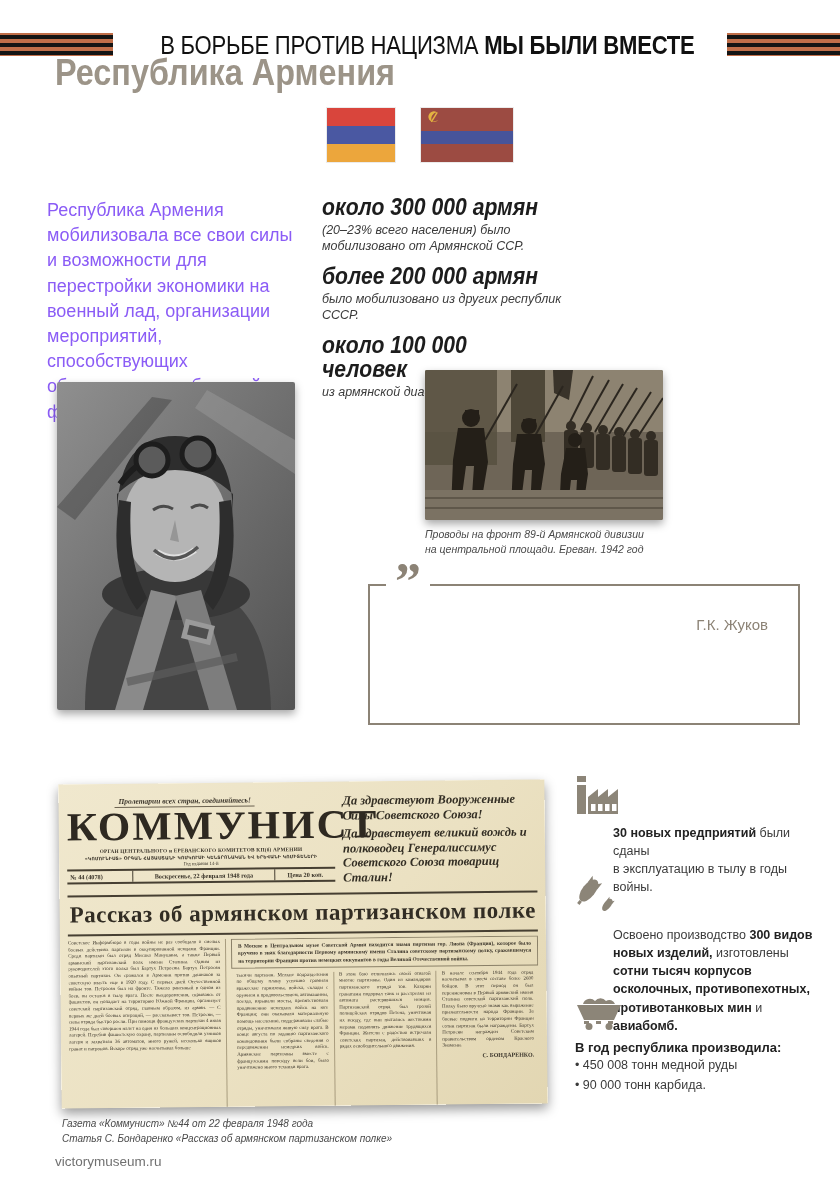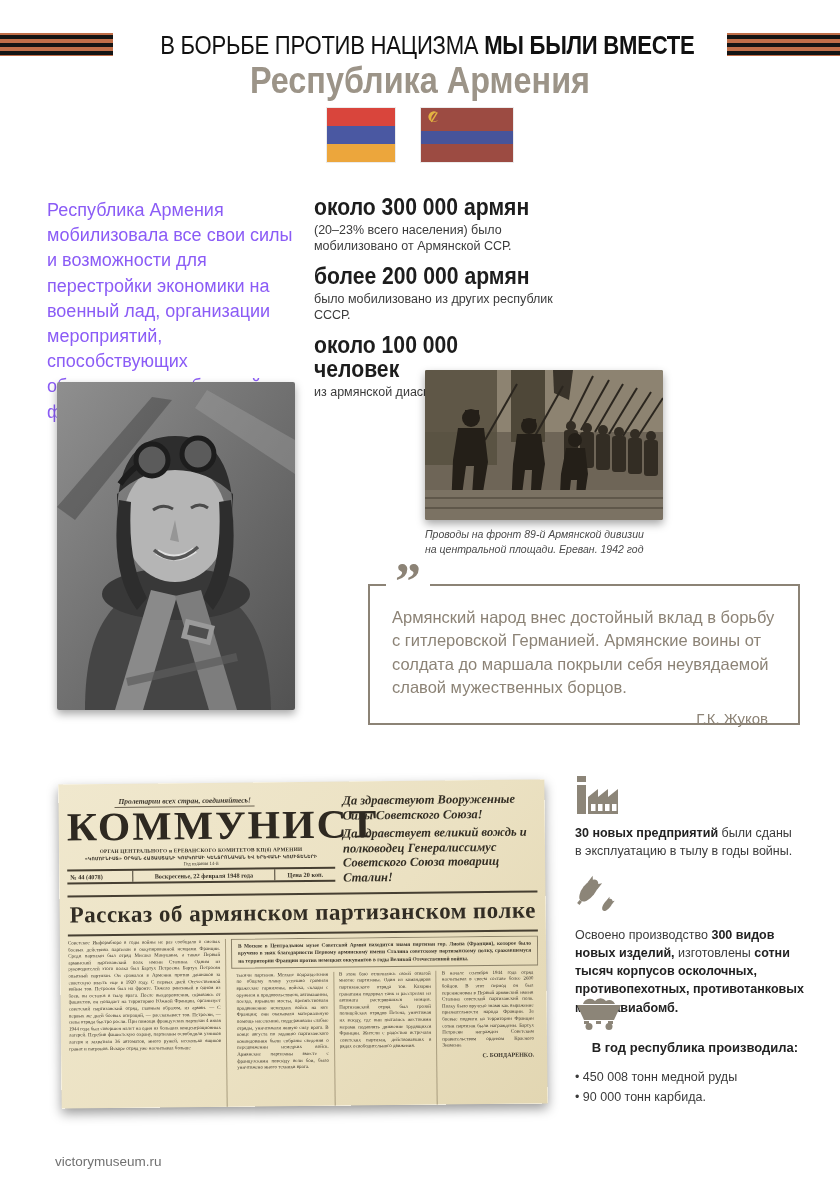--- a/index.html
+++ b/index.html
@@ -8,35 +8,35 @@
 
   
   .ribbon{position:absolute;top:33px;height:23px;
     background:linear-gradient(to bottom,#c06e49 0%,#c06e49 7%,#141414 7%,#141414 27%,#c06e49 27%,#c06e49 43%,#141414 43%,#141414 63%,#c06e49 63%,#c06e49 79%,#141414 79%,#141414 94%,#c06e49 94%,#c06e49 100%);}
   .ribbon.left{left:0;width:113px;}
   .ribbon.right{right:0;width:113px;}
   .header-title{position:absolute;top:30px;left:113px;right:113px;text-align:center;color:#111;
     font-size:26px;font-weight:500;letter-spacing:-.3px;white-space:nowrap;}
   .header-title .cond{display:inline-block;transform:scaleX(.85);}
   .header-title b{font-weight:800;}
-  .subtitle{position:absolute;top:60px;left:0;right:0;text-align:center;color:#9c9488;
-    font-size:36px;font-weight:700;}
+  .subtitle{position:absolute;top:52px;left:0;right:0;text-align:left;color:#9c9488;
+    font-size:36px;font-weight:700;padding-left:36px;}
   .subtitle .cond{display:inline-block;transform:scaleX(.9);}
 
   
   .flags{position:absolute;top:108px;left:0;right:0;display:flex;justify-content:center;gap:26px;}
   .flag{height:54px;box-shadow:0 0 0 1px rgba(0,0,0,.08);}
   .flag-armenia{width:68px;background:linear-gradient(to bottom,#d9453c 0%,#d9453c 33.4%,#4a58a2 33.4%,#4a58a2 66.7%,#eca63c 66.7%,#eca63c 100%);}
   .flag-ssr{width:92px;position:relative;background:linear-gradient(to bottom,#9c4b42 0%,#9c4b42 42%,#47549a 42%,#47549a 66%,#9c4b42 66%,#9c4b42 100%);}
   .flag-ssr .hs{position:absolute;top:3px;left:6px;width:12px;height:14px;}
 
   
   .intro{position:absolute;left:47px;top:198px;width:252px;font-size:18px;line-height:1.4;color:#8b5cf6;}
   .stat-col{position:absolute;top:195px;}
-  .stat-col.mid{left:314px;width:242px;}
+  .stat-col.mid{left:322px;width:242px;font-style:italic;}
   .stat-col.rightc{left:549px;width:258px;}
   .stat-value{font-size:23px;font-weight:800;color:#1d1d1d;line-height:1.08;margin:0 0 2px 0;}
   .stat-value .cond{display:inline-block;transform:scaleX(.92);transform-origin:left center;}
   .stat-desc{font-size:12.5px;line-height:1.32;color:#3b3b3b;margin:0 0 9px 0;}
   .stat-gap{height:12px;}
 
   
   .photo{position:absolute;box-shadow:0 4px 9px rgba(0,0,0,.35);border-radius:2px;overflow:hidden;}
   .pilot{left:57px;top:382px;width:238px;height:328px;}
   .parade{left:425px;top:370px;width:238px;height:150px;}
@@ -83,23 +83,23 @@
   .np-lead{border:1px solid #8a8068;padding:3px 6px;font-size:5.4px;font-weight:700;line-height:1.35;text-align:justify;margin-bottom:4px;}
   .np-cols{display:flex;flex:1;overflow:hidden;}
   .np-cols > div{flex:1;padding:0 5px;border-right:1px solid #a89c7e;overflow:hidden;}
   .np-cols > div:last-child{border-right:none;}
   .np-sign{font-size:6px;font-weight:700;text-align:right;margin-top:3px;}
 
   
   .side-item{position:absolute;left:575px;width:240px;color:#3b3b3b;}
   .side-icon{display:block;margin-bottom:10px;}
   .side-icon svg{display:block;}
-  .side-text{font-size:12.5px;line-height:1.45;white-space:pre-line;}
+  .side-text{font-size:12.5px;line-height:1.45;white-space:pre-line;margin-left:38px;}
   .side-text b{color:#222;}
-  .side-title{font-size:13px;font-weight:800;color:#222;margin-bottom:12px;text-align:center;}
+  .side-title{font-size:13px;font-weight:800;color:#222;}
   .bullet{font-size:12.5px;line-height:1.6;color:#3b3b3b;}
 
   .np-caption{position:absolute;left:62px;top:1116px;width:420px;font-style:italic;font-size:10px;color:#4a4a4a;line-height:1.5;white-space:pre-line;}
   .footer{position:absolute;left:55px;top:1154px;font-size:13.5px;color:#707070;text-align:right;}
 </style>
 </head>
 <body>
 
 <div class="page">
 
@@ -211,21 +211,20 @@
       </g>
       <rect y="120" width="238" height="30" fill="#7b7263"></rect>
       <path d="M0 128 H238 M0 138 H238" stroke="#5f574a" stroke-width="2"></path>
     </svg>
   </div>
   <div class="caption cap-parade">Проводы на фронт 89-й Армянской дивизии
 на центральной площади. Ереван. 1942 год</div>
 
   <div class="quote-box">
     <div class="quote-mark">”</div>
-    <div class="quote-text">Армянский народ внес достойный вклад в борьбу с гитлеровской Германией. Армянские воины от солдата до маршала покрыли себя неувядаемой славой мужественных борцов.</div>
     <div class="quote-author">Г.К. Жуков</div>
   </div>
 
   <div class="newspaper">
     <div class="np-top">
       <div class="np-left">
         <div class="np-slogan">Пролетарии всех стран, соединяйтесь!</div>
         <div class="np-masthead">КОММУНИСТ</div>
         <div class="np-organ">ОРГАН ЦЕНТРАЛЬНОГО и ЕРЕВАНСКОГО КОМИТЕТОВ КП(б) АРМЕНИИ</div>
         <div class="np-organ np-armenian">«ԿՈՄՈՒՆԻՍՏ» ՕՐԳԱՆ ՀԱՅԱՍՏԱՆԻ ԿՈՄԿՈՒՍԻ ԿԵՆՏՐՈՆԱԿԱՆ ԵՎ ԵՐԵՎԱՆԻ ԿՈՄԻՏԵՆԵՐԻ</div>
@@ -305,15 +304,17 @@
           <circle cx="34" cy="30.5" r="3.5"></circle>
       </svg>
     </span>
     <div class="side-title">В год республика производила:</div>
     <div>
         <div class="bullet">• 450 008 тонн медной руды</div>
         <div class="bullet">• 90 000 тонн карбида.</div>
       </div>
   </div>
 
+  <div class="np-caption">Газета «Коммунист» №44 от 22 февраля 1948 года
+Статья С. Бондаренко «Рассказ об армянском партизанском полке»</div>
   <div class="footer">victorymuseum.ru</div>
 
 </div>
 
 </body></html>

